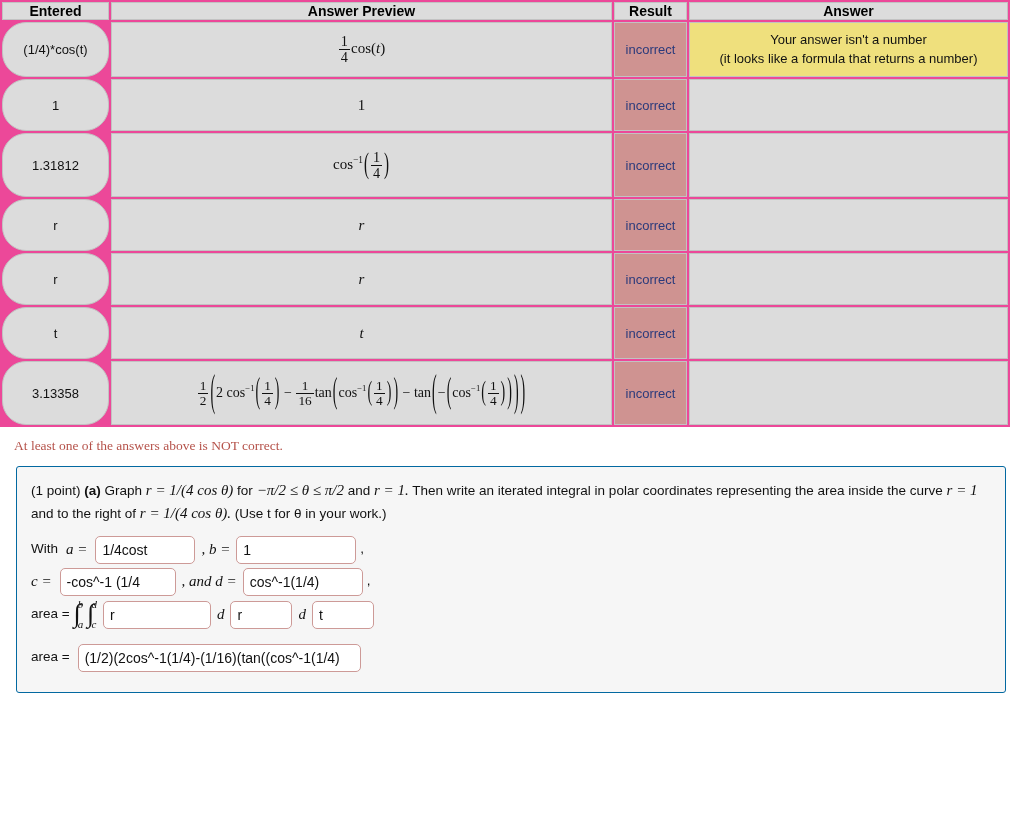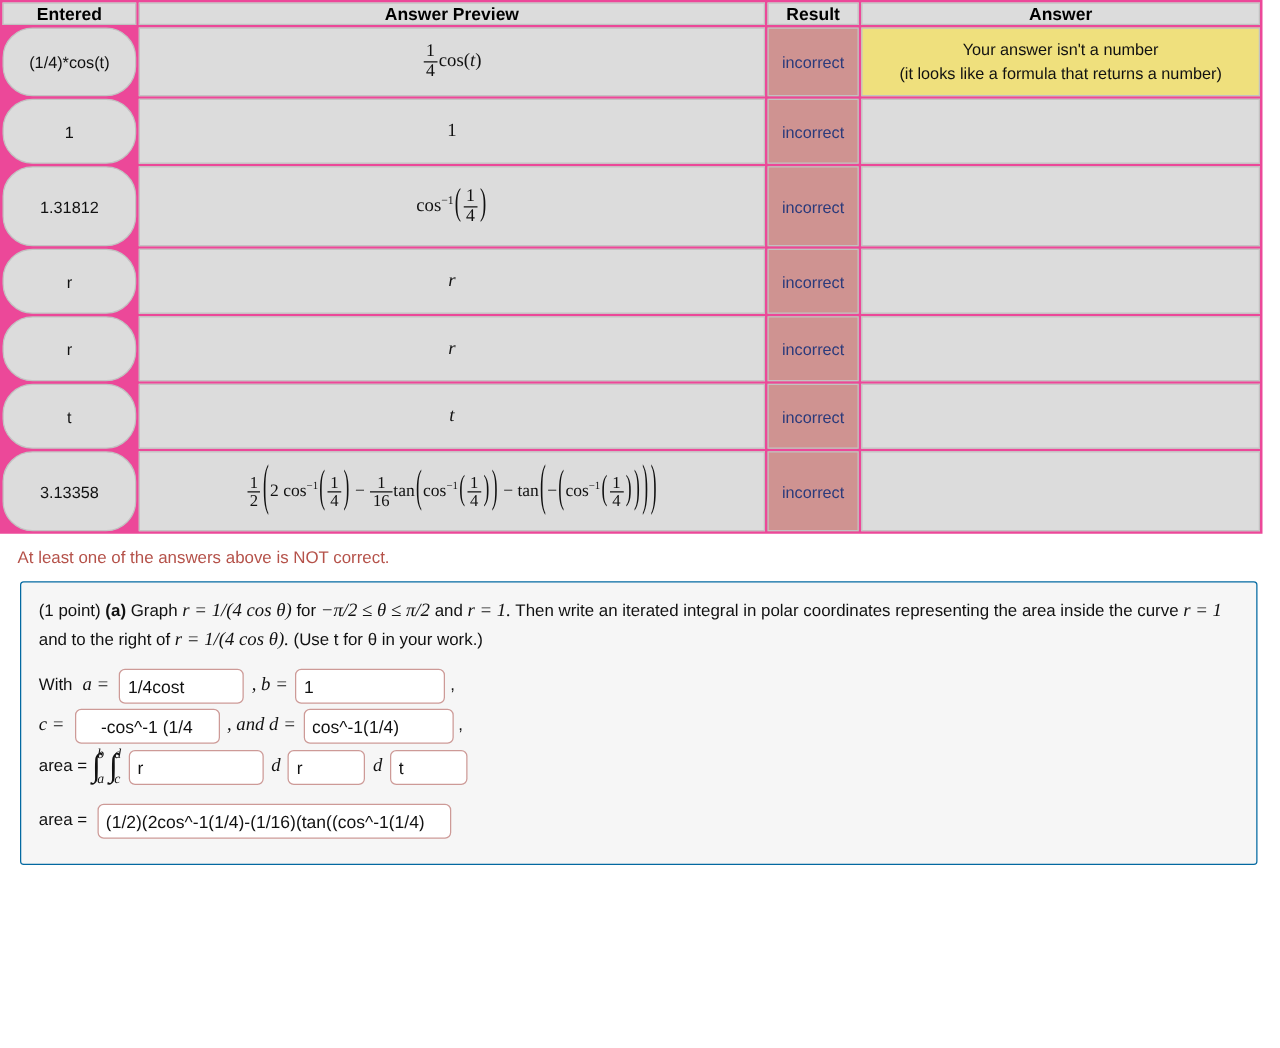--- a/index.html
+++ b/index.html
@@ -102,20 +102,21 @@
     font-family: "Liberation Serif", serif;
     margin: 0 1px;
   }
   .mathline { white-space: nowrap; display: inline-block; }
 
   
   .warning {
     color: #b5524a;
     font-size: 13.5px;
     margin: 11px 0 0 14px;
+    font-family: Liberation Serif, serif;
   }
 
   
   .problem {
     margin: 12px 16px 0 16px;
     width: 990px;
     background: #f6f6f6;
     border: 1px solid #0369a1;
     border-radius: 3px;
     padding: 12px 14px 16px 14px;
@@ -135,21 +136,21 @@
     border-radius: 5px;
     background: #ffffff;
     font-family: "Liberation Sans", sans-serif;
     font-size: 14px;
     color: #111;
     padding: 4px 6px;
     height: 28px;
     outline: none;
   }
   .w-small  { width: 100px; }
-  .w-med    { width: 116px; text-align: center; }
+  .w-med    { width: 116px; }
   .w-wide   { width: 120px; }
   .w-xwide  { width: 283px; }
   .w-r      { width: 108px; }
   .w-r2     { width: 62px; }
   .w-t      { width: 62px; }
 
   .gap { display: inline-block; width: 8px; }
   .comma { font-size: 13.5px; padding: 0 4px; }
 
   

